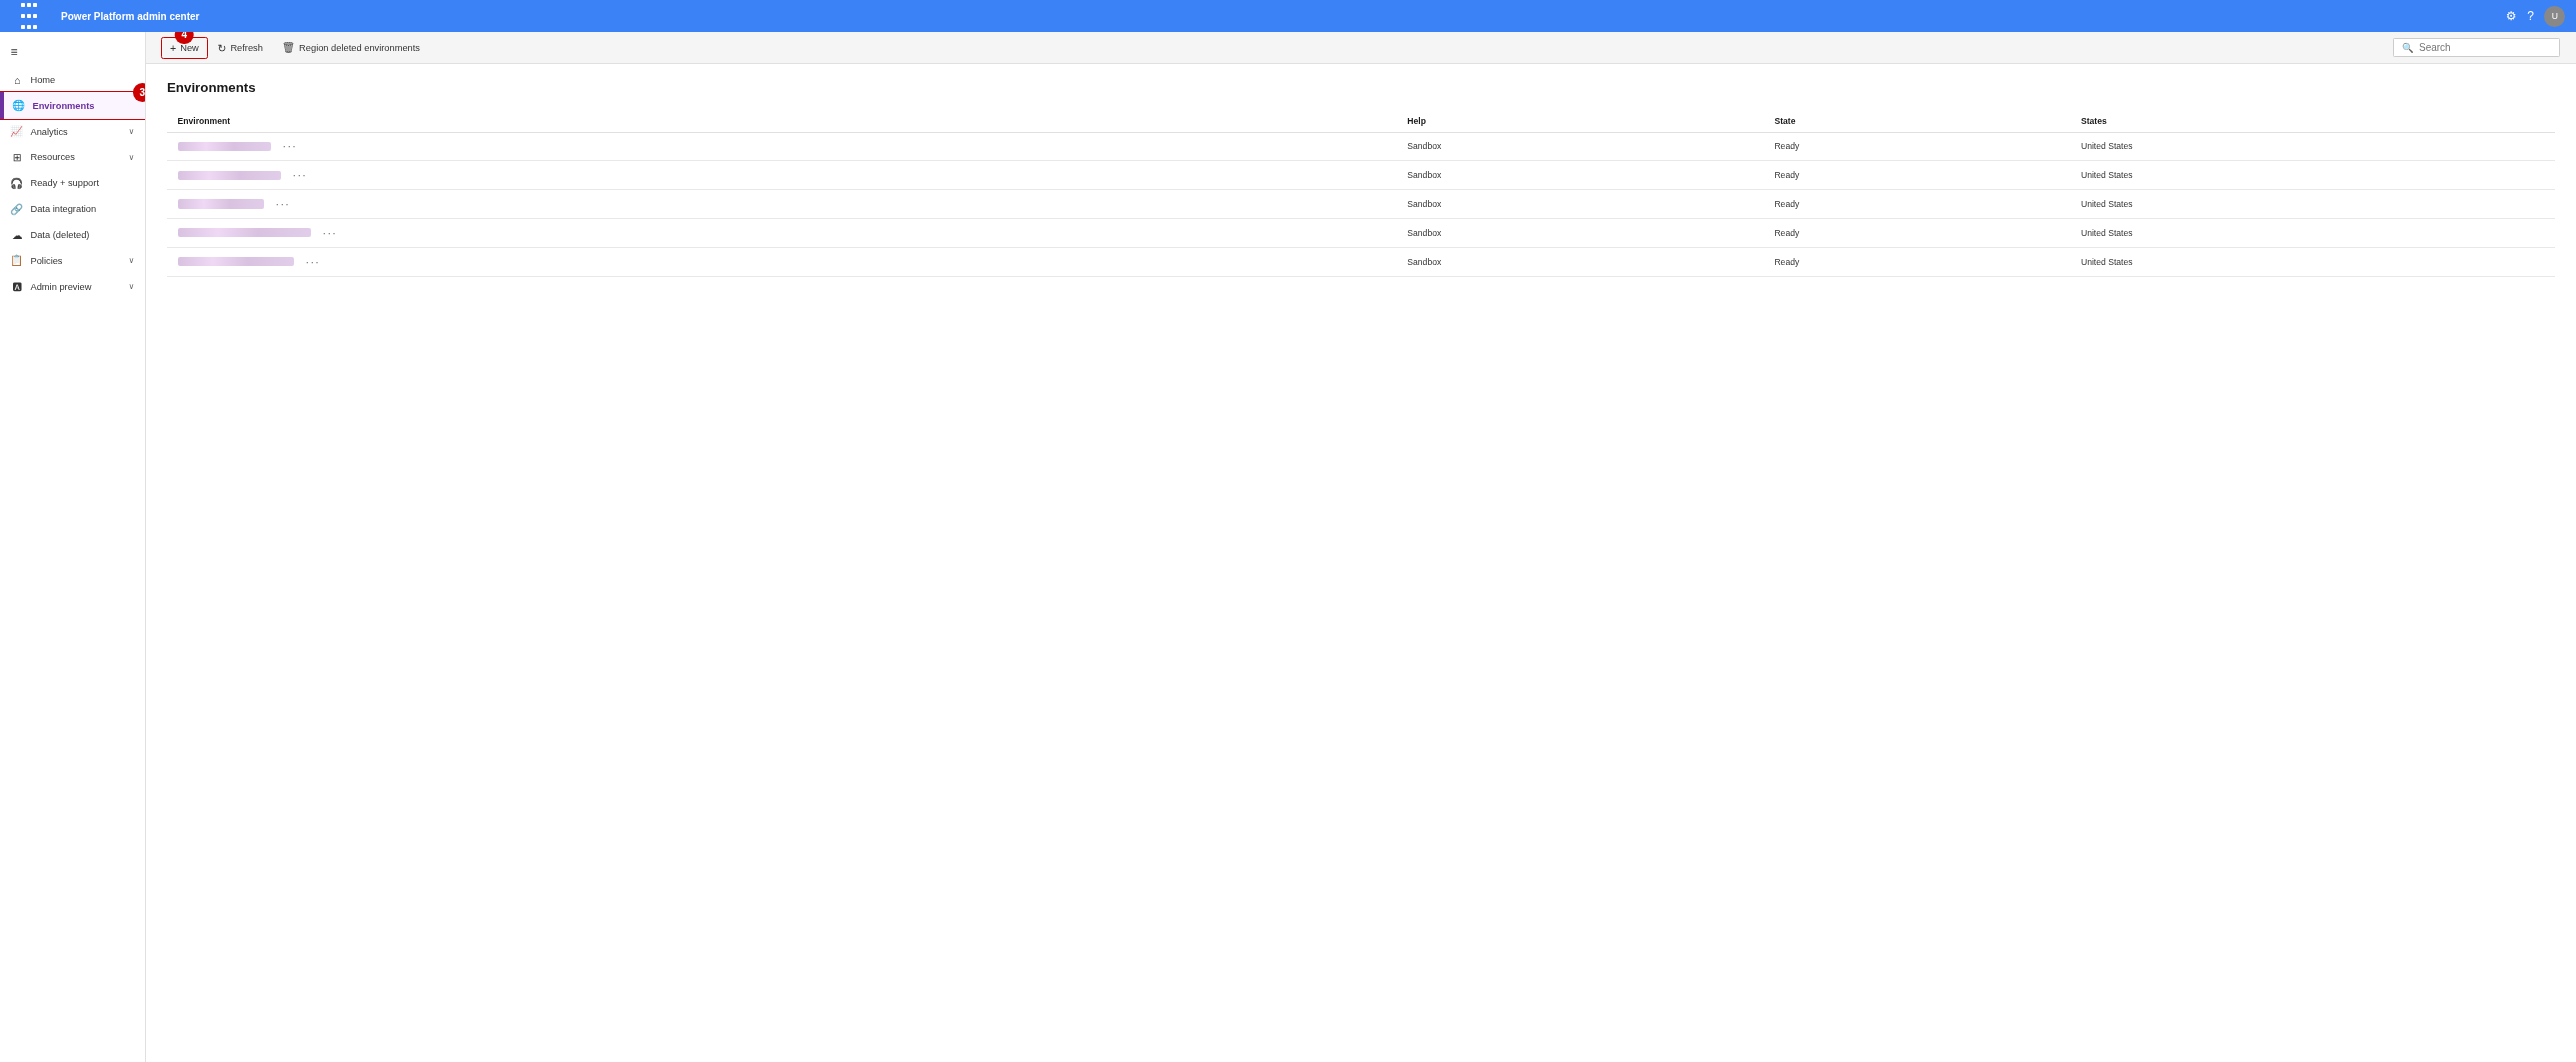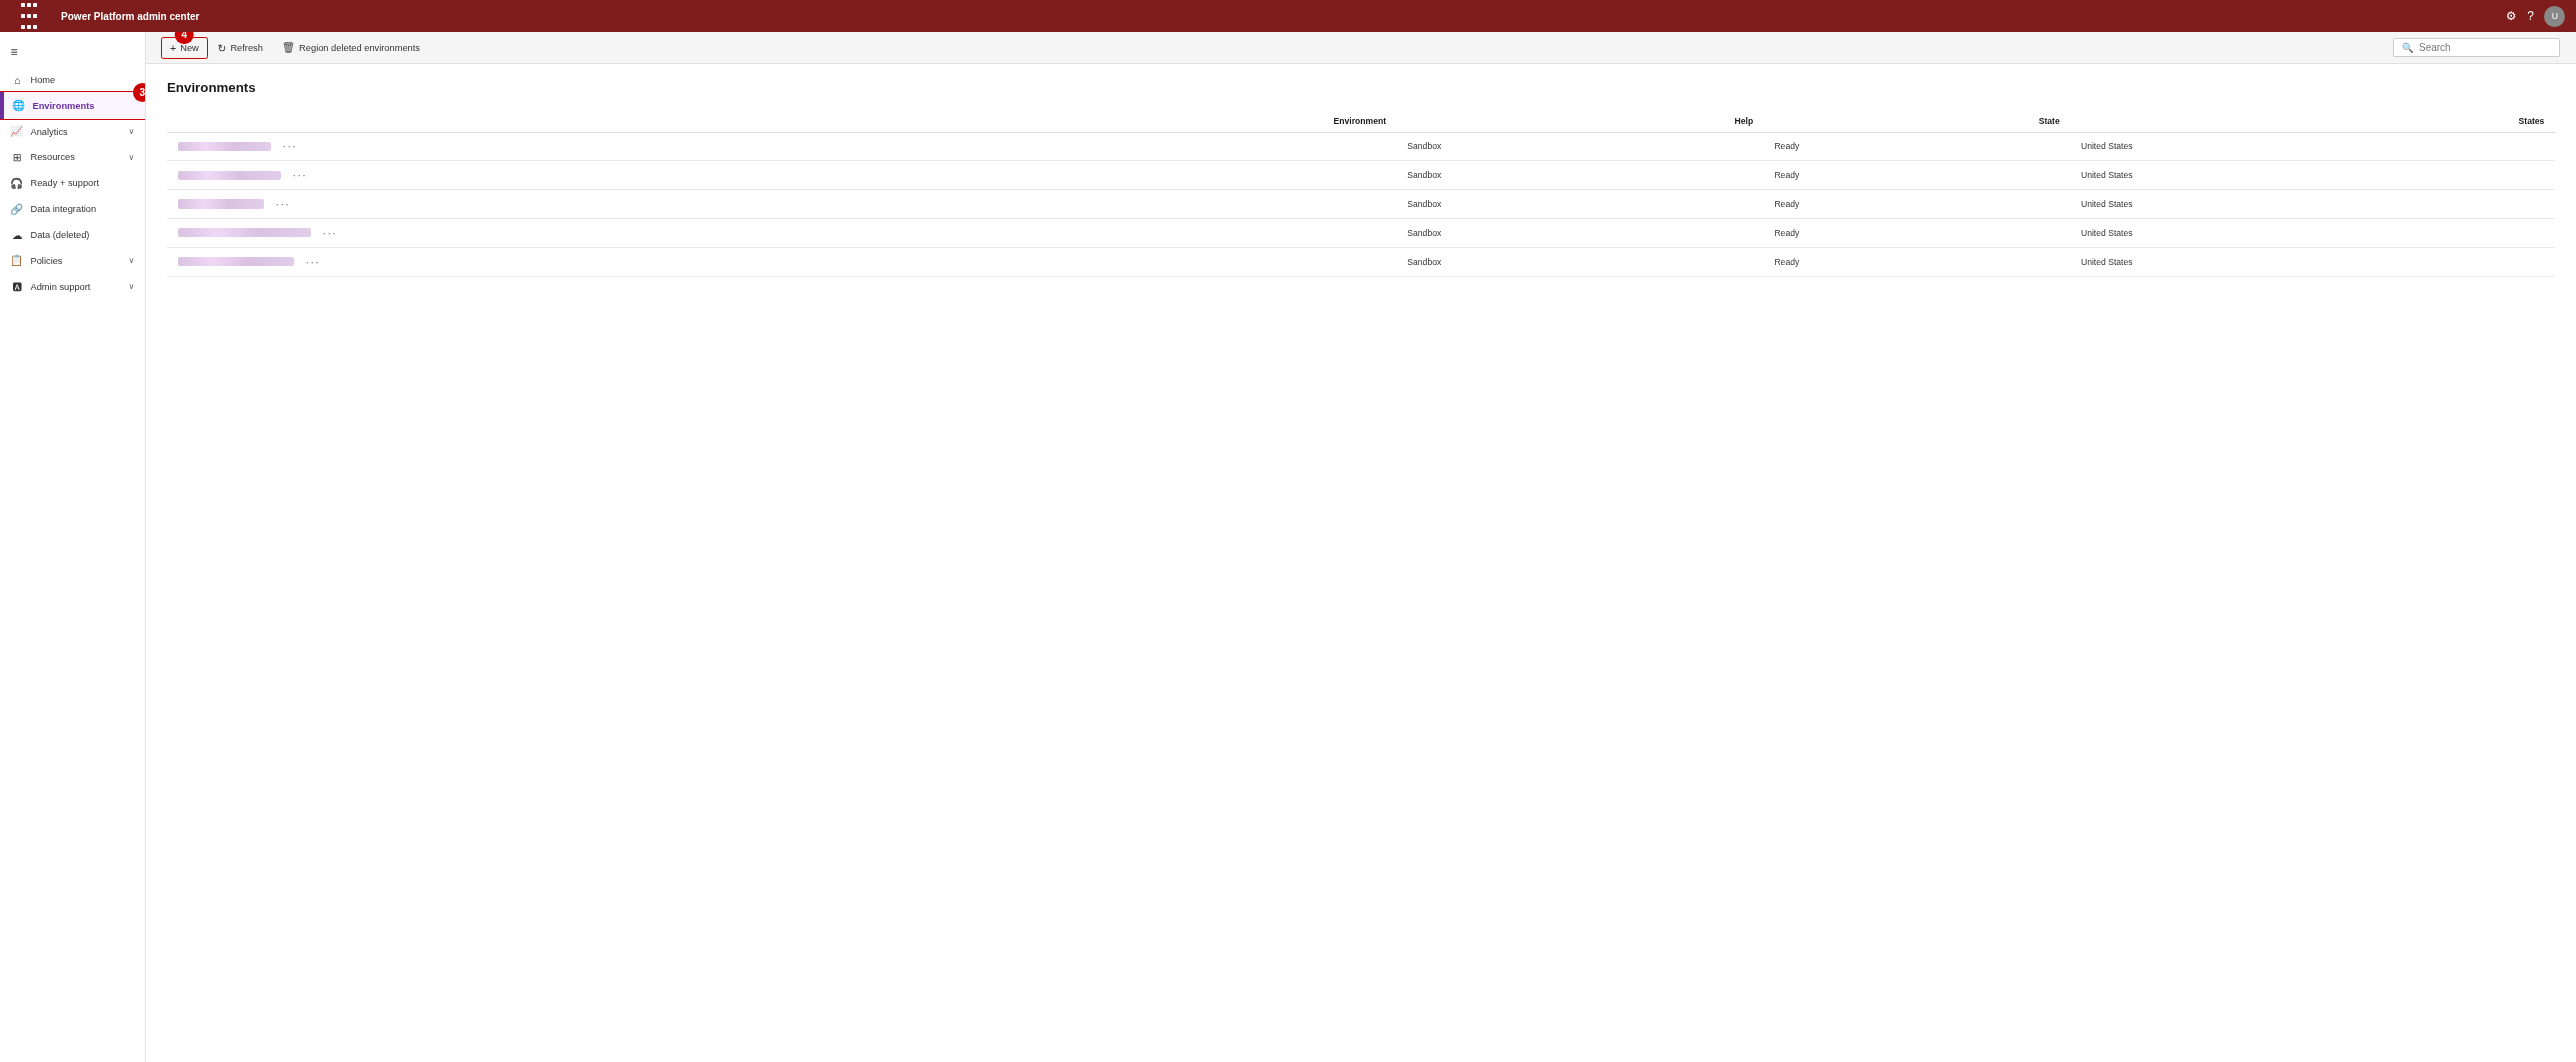--- a/index.html
+++ b/index.html
@@ -1,20 +1,20 @@
 <!DOCTYPE html>
 <html style="font-size:10.6px"><head>
   <meta charset="utf-8">
   <style>
     * { box-sizing: border-box; margin: 0; padding: 0; }
     body { font-family: 'Segoe UI', sans-serif; font-size: 9.3px; background: #fff; display: flex; flex-direction: column; height: 100vh; overflow: hidden; }
 
     
     .top-nav {
-      background: #7f1d1d;
+      background: #3b82f6;
       color: #fff;
       height: 32px;
       display: flex;
       align-items: center;
       padding: 0 10.6px;
       gap: 8px;
       flex-shrink: 0;
     }
     .top-nav .grid-icon {
       display: grid;
@@ -176,21 +176,21 @@
       margin-bottom: 16px;
       color: #1a1a1a;
     }
 
     
     .env-table {
       width: 100%;
       border-collapse: collapse;
     }
     .env-table th {
-      text-align: right;
+      text-align: left;
       font-weight: 700;
       font-size: 8.6px;
       color: #1a1a1a;
       padding: 5.3px 10.6px;
       border-bottom: 0.7px solid #e0e0e0;
     }
     .env-table td {
       padding: 6.6px 10.6px;
       font-size: 8.6px;
       color: #333;
@@ -308,21 +308,21 @@
     </div>
 
     <div class="sidebar-item">
       <span class="item-icon">📋</span>
       <span class="item-label">Policies</span>
       <span class="chevron">∨</span>
     </div>
 
     <div class="sidebar-item">
       <span class="item-icon">🅰</span>
-      <span class="item-label">Admin support</span>
+      <span class="item-label">Admin preview</span>
       <span class="chevron">∨</span>
     </div>
   </div>
 
   <div class="content-area">
 
     <div class="toolbar">
 
       <div style="position:relative; display:inline-block;">
         <div class="annotation-badge" style="top:-12px; left:50%; transform:translateX(-50%);">4</div>

